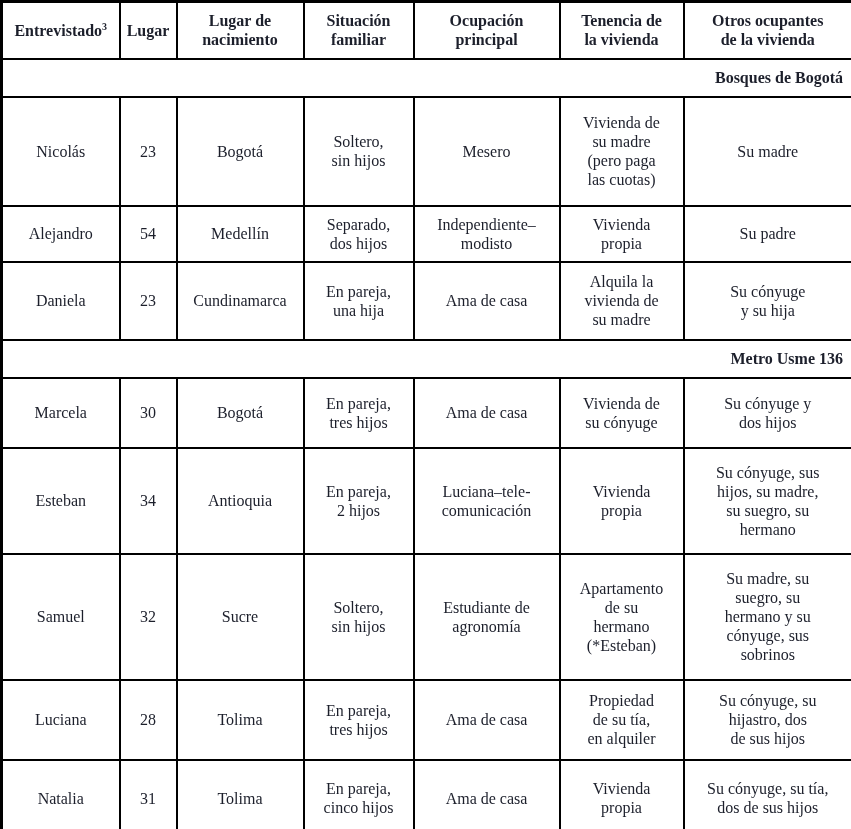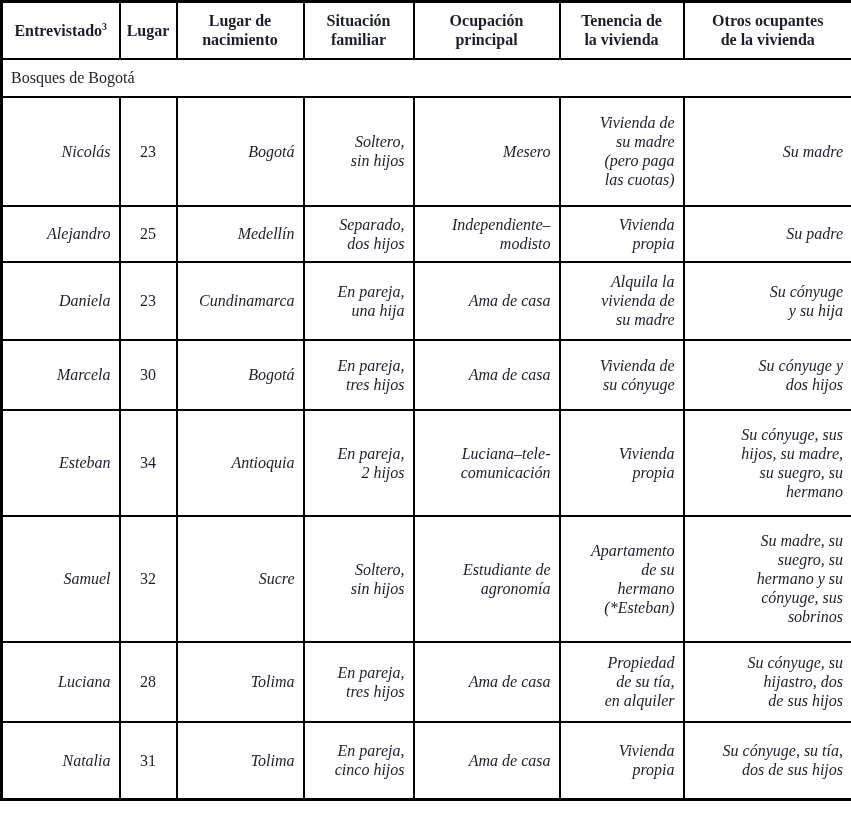--- a/index.html
+++ b/index.html
@@ -44,26 +44,26 @@
     font-weight: bold;
     text-align: center;
     padding: 4px 4px;
   }
   th sup {
     font-size: 10px;
     line-height: 0;
   }
   tr.section-row { height: 38px; }
   tr.section-row td {
-    text-align: left;
-    font-weight: normal;
+    text-align: right;
+    font-weight: bold;
     padding: 4px 8px;
   }
   td.col-1 { text-align: center; }
-  td.col-0, td.col-2, td.col-3, td.col-4, td.col-5, td.col-6 { text-align: right; font-style: italic; }
+  td.col-0, td.col-2, td.col-3, td.col-4, td.col-5, td.col-6 { text-align: center; }
   
   tr.s0-r0 { height: 109px; }
   tr.s0-r1 { height: 56px; }
   tr.s0-r2 { height: 78px; }
   tr.s1-r0 { height: 70px; }
   tr.s1-r1 { height: 106px; }
   tr.s1-r2 { height: 126px; }
   tr.s1-r3 { height: 80px; }
   tr.s1-r4 { height: 78px; }
 </style>
@@ -109,21 +109,21 @@
 sin hijos</td>
           <td class="col-4">Mesero</td>
           <td class="col-5">Vivienda de
 su madre
 (pero paga
 las cuotas)</td>
           <td class="col-6">Su madre</td>
         </tr>
         <tr class="data-row s0-r1">
           <td class="col-0">Alejandro</td>
-          <td class="col-1">25</td>
+          <td class="col-1">54</td>
           <td class="col-2">Medellín</td>
           <td class="col-3">Separado,
 dos hijos</td>
           <td class="col-4">Independiente–
 modisto</td>
           <td class="col-5">Vivienda
 propia</td>
           <td class="col-6">Su padre</td>
         </tr>
         <tr class="data-row s0-r2">
@@ -131,20 +131,23 @@
           <td class="col-1">23</td>
           <td class="col-2">Cundinamarca</td>
           <td class="col-3">En pareja,
 una hija</td>
           <td class="col-4">Ama de casa</td>
           <td class="col-5">Alquila la
 vivienda de
 su madre</td>
           <td class="col-6">Su cónyuge
 y su hija</td>
+        </tr>
+        <tr class="section-row">
+          <td colspan="7">Metro Usme 136</td>
         </tr>
         <tr class="data-row s1-r0">
           <td class="col-0">Marcela</td>
           <td class="col-1">30</td>
           <td class="col-2">Bogotá</td>
           <td class="col-3">En pareja,
 tres hijos</td>
           <td class="col-4">Ama de casa</td>
           <td class="col-5">Vivienda de
 su cónyuge</td>

